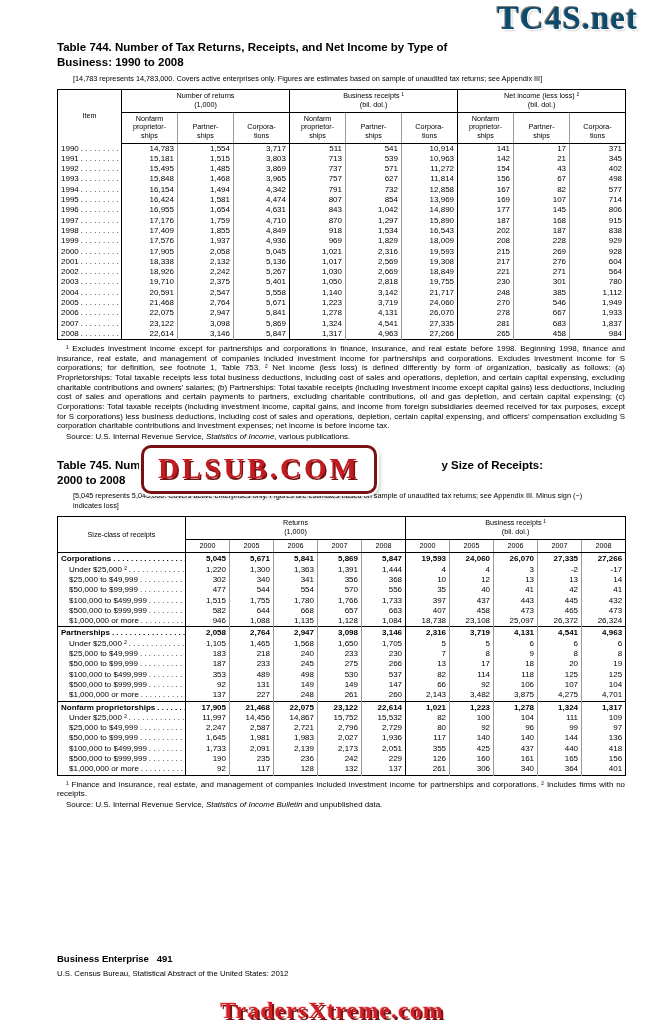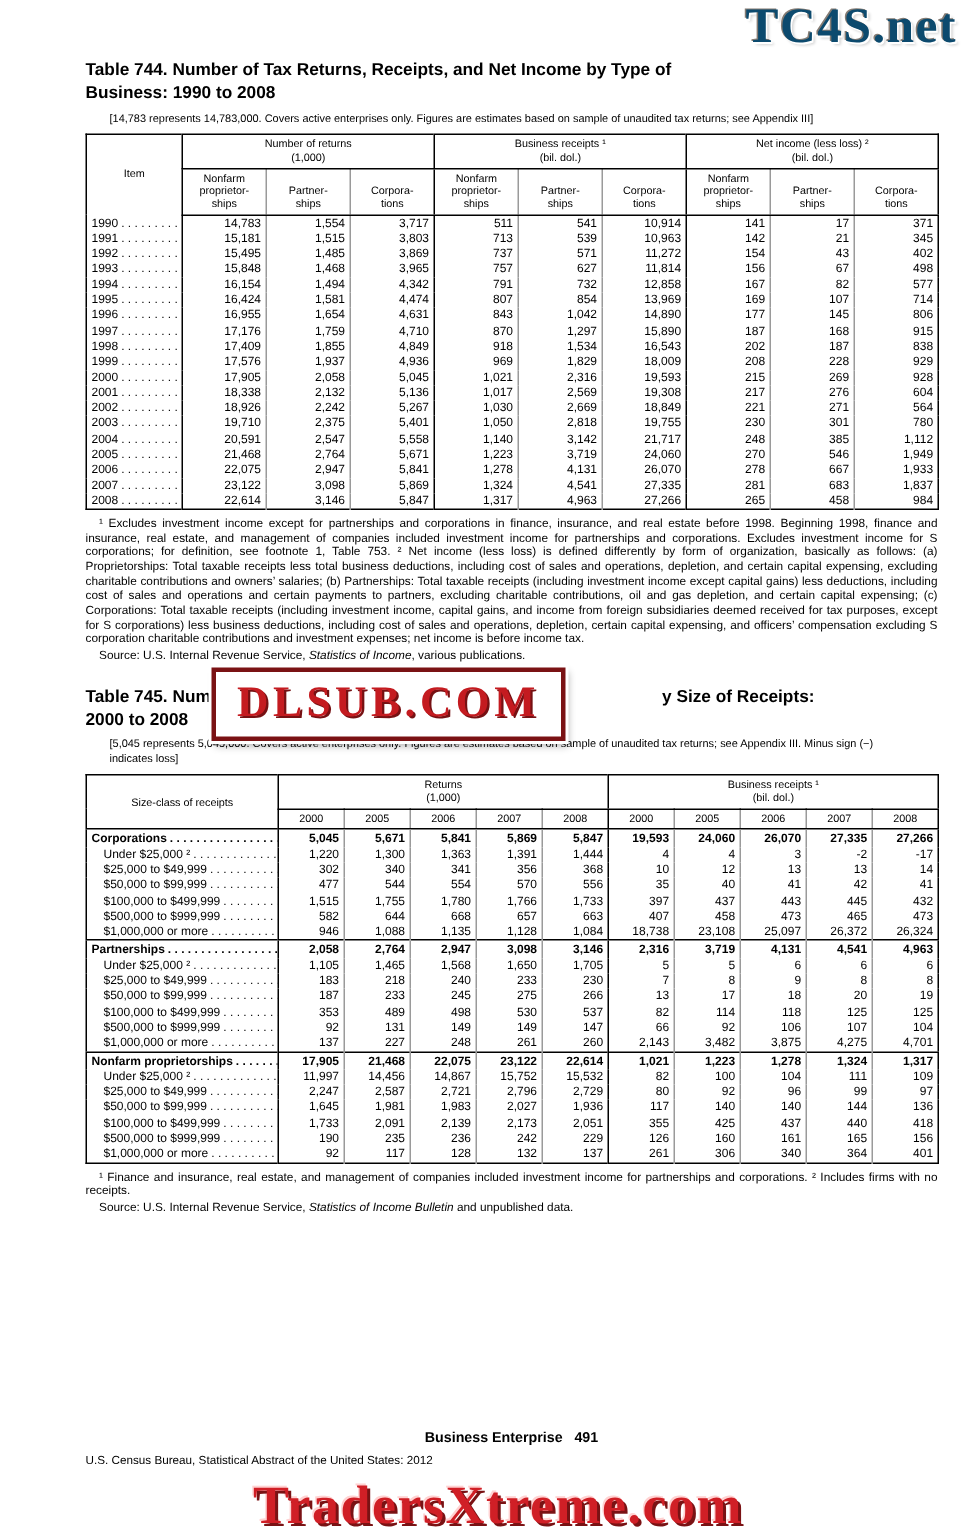--- a/index.html
+++ b/index.html
@@ -12,27 +12,27 @@
   .wm{z-index:6;pointer-events:none;}
   .wm-top{
     position:absolute;top:0px;right:14px;
     font-family:"Liberation Serif",serif;font-weight:bold;font-size:33px;letter-spacing:1px;
     color:#0c4a6e;text-shadow:-1px -1px 0 #857c74,1px 1px 0 #ffffff,2px 2px 2px rgba(0,0,0,.18);
   }
   .wm-mid{
     position:absolute;top:-13px;left:84px;
     font-family:"Liberation Serif",serif;font-weight:bold;font-size:29px;letter-spacing:3px;
     color:#c41b20;text-shadow:1.5px 1.5px 0 #761113;
-    border:3px solid #7a1214;border-radius:0;background:#fff;
+    border:3px solid #7a1214;border-radius:10px;background:#fff;
     padding:2px 14px 4px;box-shadow:0 0 0 2px #fff,2px 3px 5px rgba(0,0,0,.3);
     white-space:nowrap;
   }
   .wm-bottom{
     position:absolute;left:12px;right:0;bottom:0;text-align:center;
-    font-family:"Liberation Serif",serif;font-weight:bold;font-size:36px;letter-spacing:1px;
+    font-family:"Liberation Serif",serif;font-weight:bold;font-size:24px;letter-spacing:1px;
     color:#d01f26;text-shadow:2px 2px 0 #7a1214,-1px -1px 0 #ffd2d2,0 0 3px rgba(255,255,255,.8);
     white-space:nowrap;
   }
   
   .t-title{font-size:11.5px;font-weight:bold;line-height:1.3;}
   .note{font-size:7.3px;line-height:1.3;margin:4px 16px 5px;}
   .t745-head{position:relative;margin-top:16px;font-size:11.5px;font-weight:bold;line-height:1.3;}
   .t745-head .l1{display:flex;}
   .t745-head .sp{flex:1;}
   .t745-head .rt{margin-right:82px;}
@@ -49,21 +49,21 @@
   td.gb{border-left:1px solid #000;}
   td.lbl{padding-left:3px;white-space:nowrap;overflow:hidden;}
   td.lbl.ind{padding-left:11px;}
   .dots{margin-left:2px;}
   tr.group-row td{font-weight:bold;border-top:1px solid #000;padding-top:1px;}
   
   .fn{font-size:7.9px;line-height:1.22;text-align:justify;text-indent:9px;margin-top:4px;}
   .src{font-size:7.9px;line-height:1.22;text-indent:9px;margin-top:1px;}
   
   .footer{margin-top:auto;margin-bottom:46px;}
-  .f-right{text-align:center;font-size:9.5px;font-weight:bold;white-space:pre;}
+  .f-right{text-align:left;font-size:9.5px;font-weight:bold;white-space:pre;}
   .f-left{font-size:7.8px;margin-top:5px;}
 </style>
 </head>
 <body>
 
 <div class="page">
 
   <div class="wm wm-top">TC4S.net</div>
 
   <div class="t-title">

